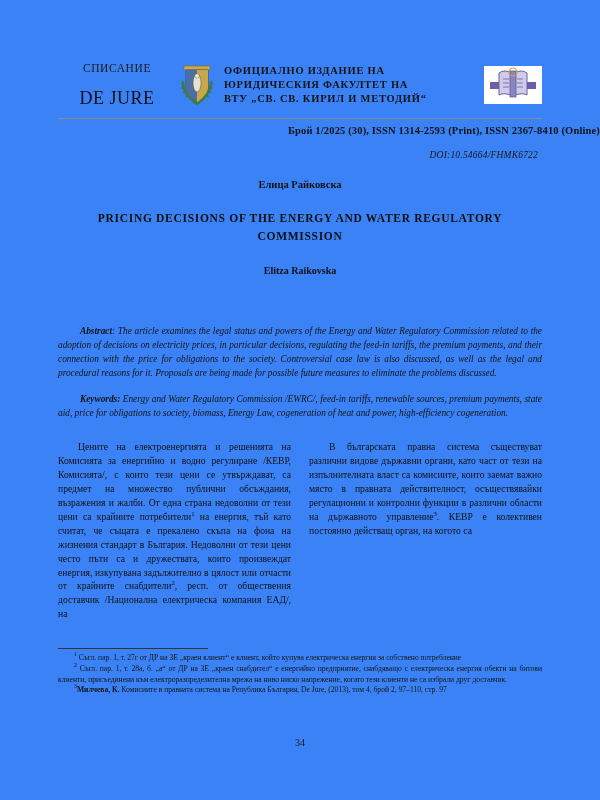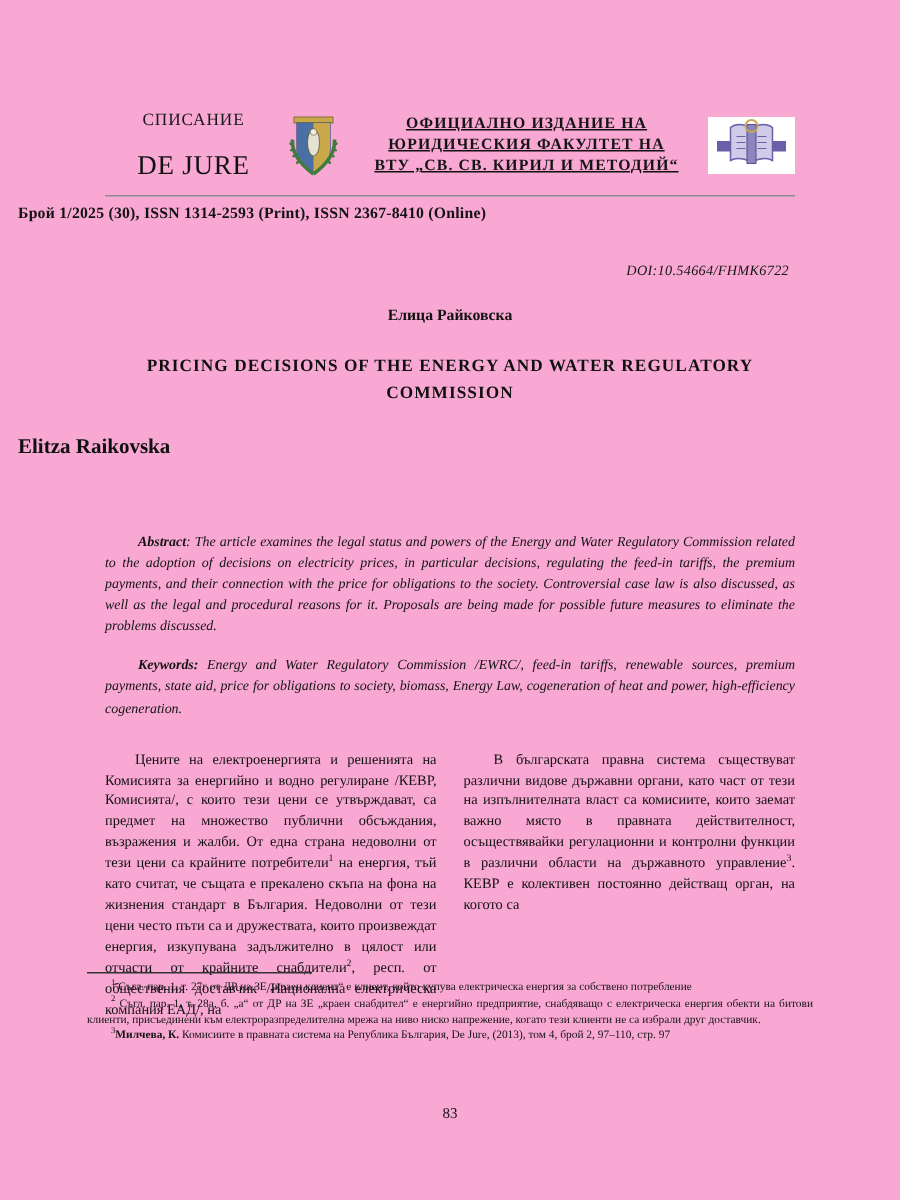--- a/index.html
+++ b/index.html
@@ -14,22 +14,22 @@
     color: #111111;
     position: relative;
     overflow: hidden;
   }
 
   .page {
     width: 600px;
     height: 800px;
     position: relative;
     box-sizing: border-box;
-    padding: 12px;
-    background: #f9a8d4;
+    padding: 0;
+    background: #3b82f6;
   }
 
   
   .masthead {
     display: flex;
     align-items: center;
     justify-content: space-between;
     padding: 58px 58px 0 58px;
     box-sizing: border-box;
     height: 112px;
@@ -56,24 +56,22 @@
 
   .crest {
     width: 34px;
     height: 44px;
     flex: 0 0 auto;
     margin: 0 4px;
   }
 
   .masthead-center {
     flex: 1 1 auto;
-    text-align: center;
     line-height: 1.35;
     padding: 0 6px;
-    text-decoration: underline;
   }
   .masthead-center div {
     font-size: 10.5px;
     font-weight: 700;
     letter-spacing: 0.75px;
     color: #141414;
     white-space: nowrap;
   }
 
   .booklogo {
@@ -81,33 +79,33 @@
     height: 38px;
     flex: 0 0 auto;
   }
 
   .rule {
     margin: 6px 58px 0 58px;
     border-top: 1.6px solid #8a8a94;
   }
 
   .issue-line {
-    text-align: left;
+    text-align: right;
     font-size: 10.5px;
     font-weight: 700;
     margin-top: 6px;
     letter-spacing: 0.15px;
     color: #131313;
   }
 
   .doi {
     text-align: right;
     font-style: italic;
     font-size: 9.5px;
-    margin: 28px 62px 0 0;
+    margin: 14px 62px 0 0;
     letter-spacing: 0.2px;
     color: #161616;
   }
 
   
   .title-bg {
     text-align: center;
     font-size: 11.5px;
     font-weight: 700;
     letter-spacing: 0.85px;
@@ -125,22 +123,22 @@
   .title-en {
     text-align: center;
     font-size: 11.5px;
     font-weight: 700;
     letter-spacing: 0.7px;
     line-height: 1.55;
     margin: 20px 62px 0 62px;
     color: #101010;
   }
   .author-en {
-    text-align: left;
-    font-size: 14px;
+    text-align: center;
+    font-size: 10px;
     font-weight: 700;
     margin-top: 19px;
     color: #111;
   }
 
   
   .abstract, .keywords {
     margin: 0 58px;
     font-style: italic;
     font-size: 9.3px;
@@ -291,15 +289,15 @@
   <div class="footnotes">
     <div class="fn-rule"></div>
 
     <div class="footnote"><span class="fn-mark">1</span><span> Съгл. пар. 1, т. 27г от ДР на ЗЕ „краен клиент“ е клиент, който купува електрическа енергия за собствено потребление</span></div>
 
     <div class="footnote"><span class="fn-mark">2</span><span> Съгл. пар. 1, т. 28а, б. „а“ от ДР на ЗЕ „краен снабдител“ е енергийно предприятие, снабдяващо с електрическа енергия обекти на битови клиенти, присъединени към електроразпределителна мрежа на ниво ниско напрежение, когато тези клиенти не са избрали друг доставчик.</span></div>
 
     <div class="footnote"><span class="fn-mark">3</span><b>Милчева, К.</b><span> Комисиите в правната система на Република България, De Jure, (2013), том 4, брой 2, 97–110, стр. 97</span></div>
   </div>
 
-  <div class="page-number">83</div>
+  <div class="page-number">34</div>
 
 </div>
 
 </body></html>

